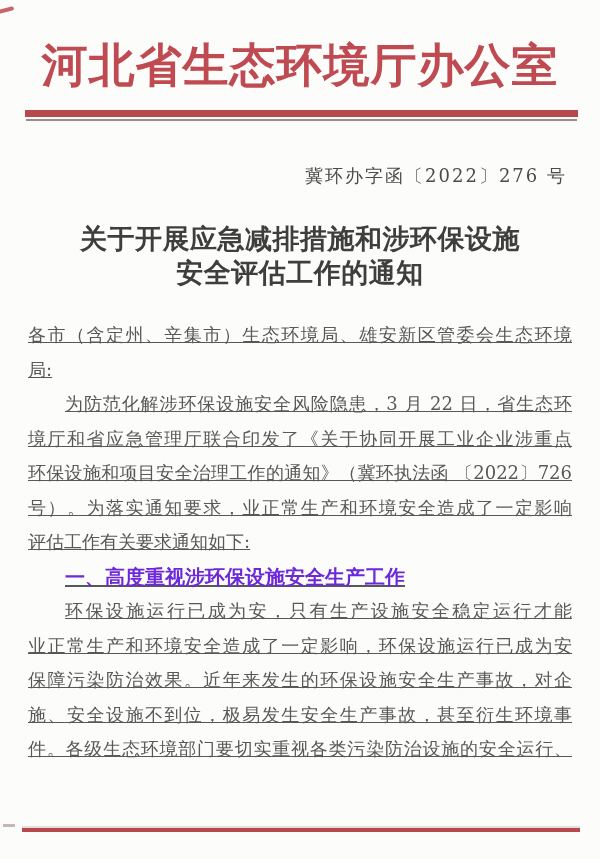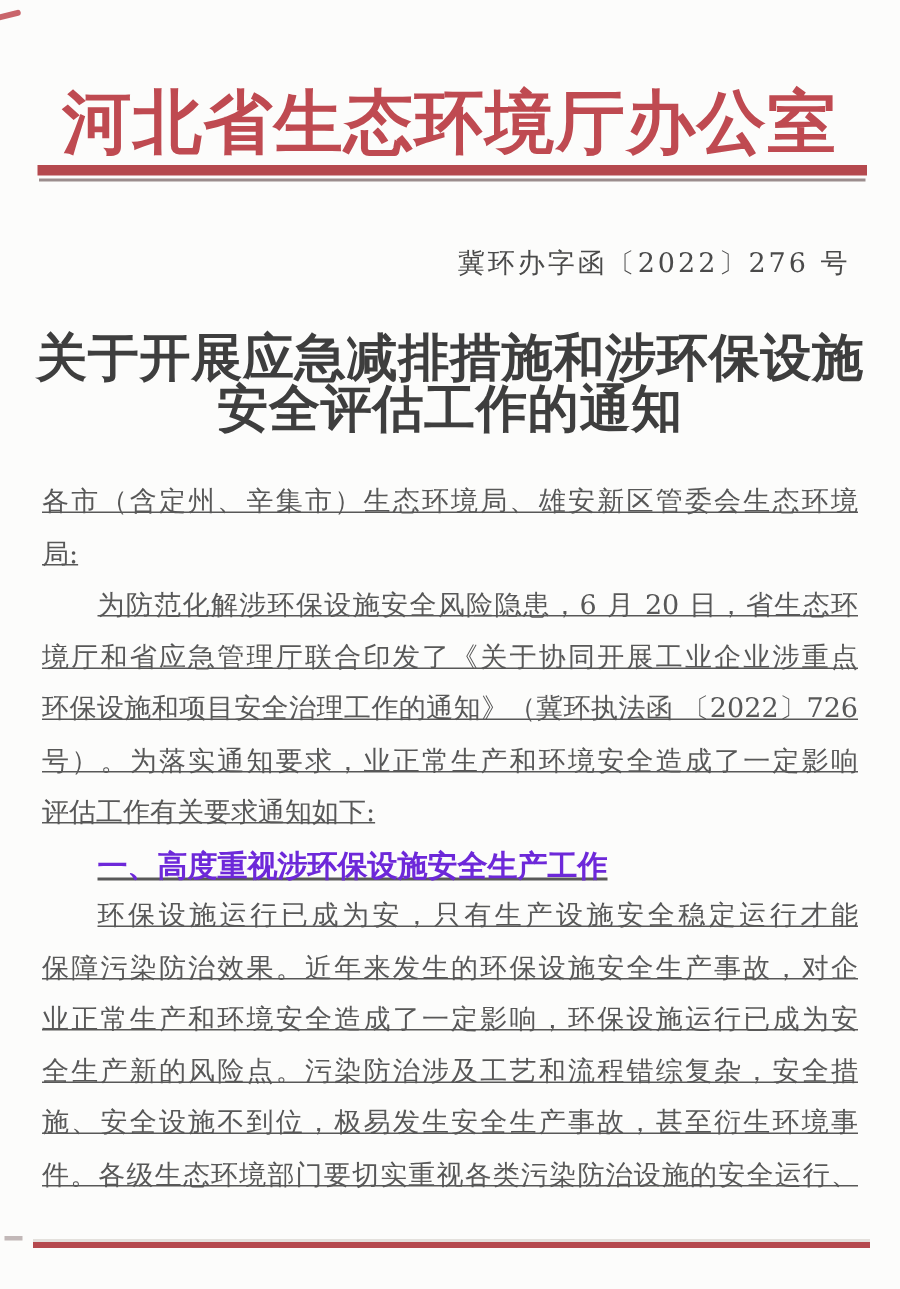--- a/index.html
+++ b/index.html
@@ -18,21 +18,21 @@
     left: -2px; top: 8px;
     width: 16px; height: 4px;
     background: var(--header-red, #c05058);
     transform: rotate(-14deg);
     border-radius: 2px;
     opacity: .85;
   }
   .masthead {
     position: absolute;
     top: 34px; left: 0; right: 0;
-    margin: 16px;
+    margin: 0;
     text-align: center;
     font-size: 46px;
     line-height: 62px;
     font-weight: bold;
     letter-spacing: 1px;
     color: var(--header-red, #bf4a51);
     font-family: "DejaVu Serif", "Liberation Serif", serif;
   }
   .rule-thick {
     position: absolute;
@@ -50,21 +50,21 @@
     font-size: 18px;
     line-height: 26px;
     letter-spacing: 2px;
     color: #4a4a4a;
     text-align: right;
   }
   .doc-title {
     position: absolute;
     top: 222px; left: 0; right: 0;
     text-align: center;
-    font-size: 34px;
+    font-size: 27px;
     line-height: 34px;
     font-weight: bold;
     letter-spacing: 0.5px;
     color: var(--title-ink, #3e3e3e);
   }
   .body-block {
     position: absolute;
     top: 318px; left: 28px; width: 544px;
     color: var(--body-ink, #585858);
     font-size: 18px;
@@ -116,30 +116,29 @@
   <div class="doc-number">冀环办字函〔2022〕276 号</div>
 
   <div class="doc-title">
     <div>关于开展应急减排措施和涉环保设施</div>
     <div>安全评估工作的通知</div>
   </div>
 
   <div class="body-block">
       <div class="bodyline justify">各市（含定州、辛集市）生态环境局、雄安新区管委会生态环境</div>
       <div class="bodyline">局:</div>
-      <div class="bodyline indent justify">为防范化解涉环保设施安全风险隐患，6 月 20 日，省生态环</div>
+      <div class="bodyline indent justify">为防范化解涉环保设施安全风险隐患，3 月 22 日，省生态环</div>
       <div class="bodyline justify">境厅和省应急管理厅联合印发了《关于协同开展工业企业涉重点</div>
       <div class="bodyline justify">环保设施和项目安全治理工作的通知》（冀环执法函 〔2022〕726</div>
       <div class="bodyline justify">号）。为落实通知要求，业正常生产和环境安全造成了一定影响</div>
       <div class="bodyline">评估工作有关要求通知如下:</div>
       <div class="bodyline indent heading">一、高度重视涉环保设施安全生产工作</div>
       <div class="bodyline indent justify">环保设施运行已成为安，只有生产设施安全稳定运行才能</div>
+      <div class="bodyline justify">业正常生产和环境安全造成了一定影响，环保设施运行已成为安</div>
       <div class="bodyline justify">保障污染防治效果。近年来发生的环保设施安全生产事故，对企</div>
-      <div class="bodyline justify">业正常生产和环境安全造成了一定影响，环保设施运行已成为安</div>
-      <div class="bodyline justify">全生产新的风险点。污染防治涉及工艺和流程错综复杂，安全措</div>
       <div class="bodyline justify">施、安全设施不到位，极易发生安全生产事故，甚至衍生环境事</div>
       <div class="bodyline justify">件。各级生态环境部门要切实重视各类污染防治设施的安全运行、</div>
     </div>
 
   <div class="footer-dash"></div>
   <div class="footer-rule"></div>
 
 </div>
 
 </body></html>

